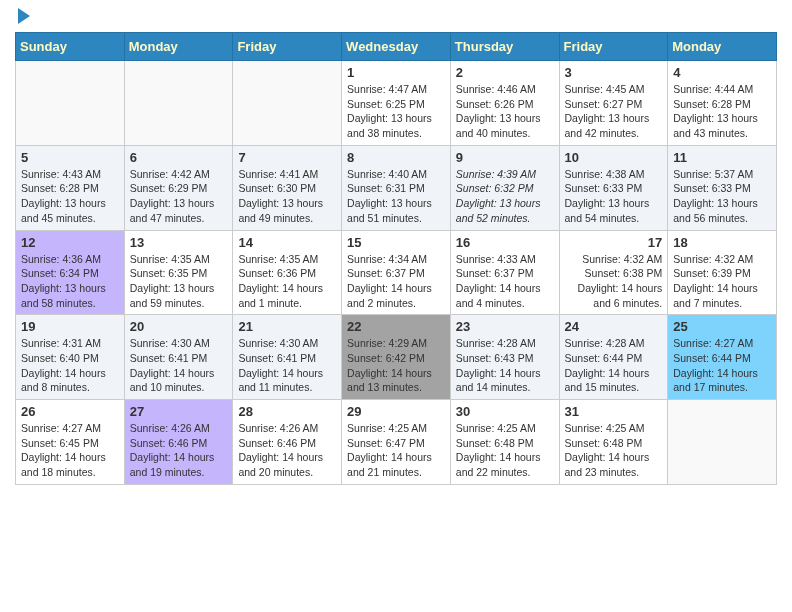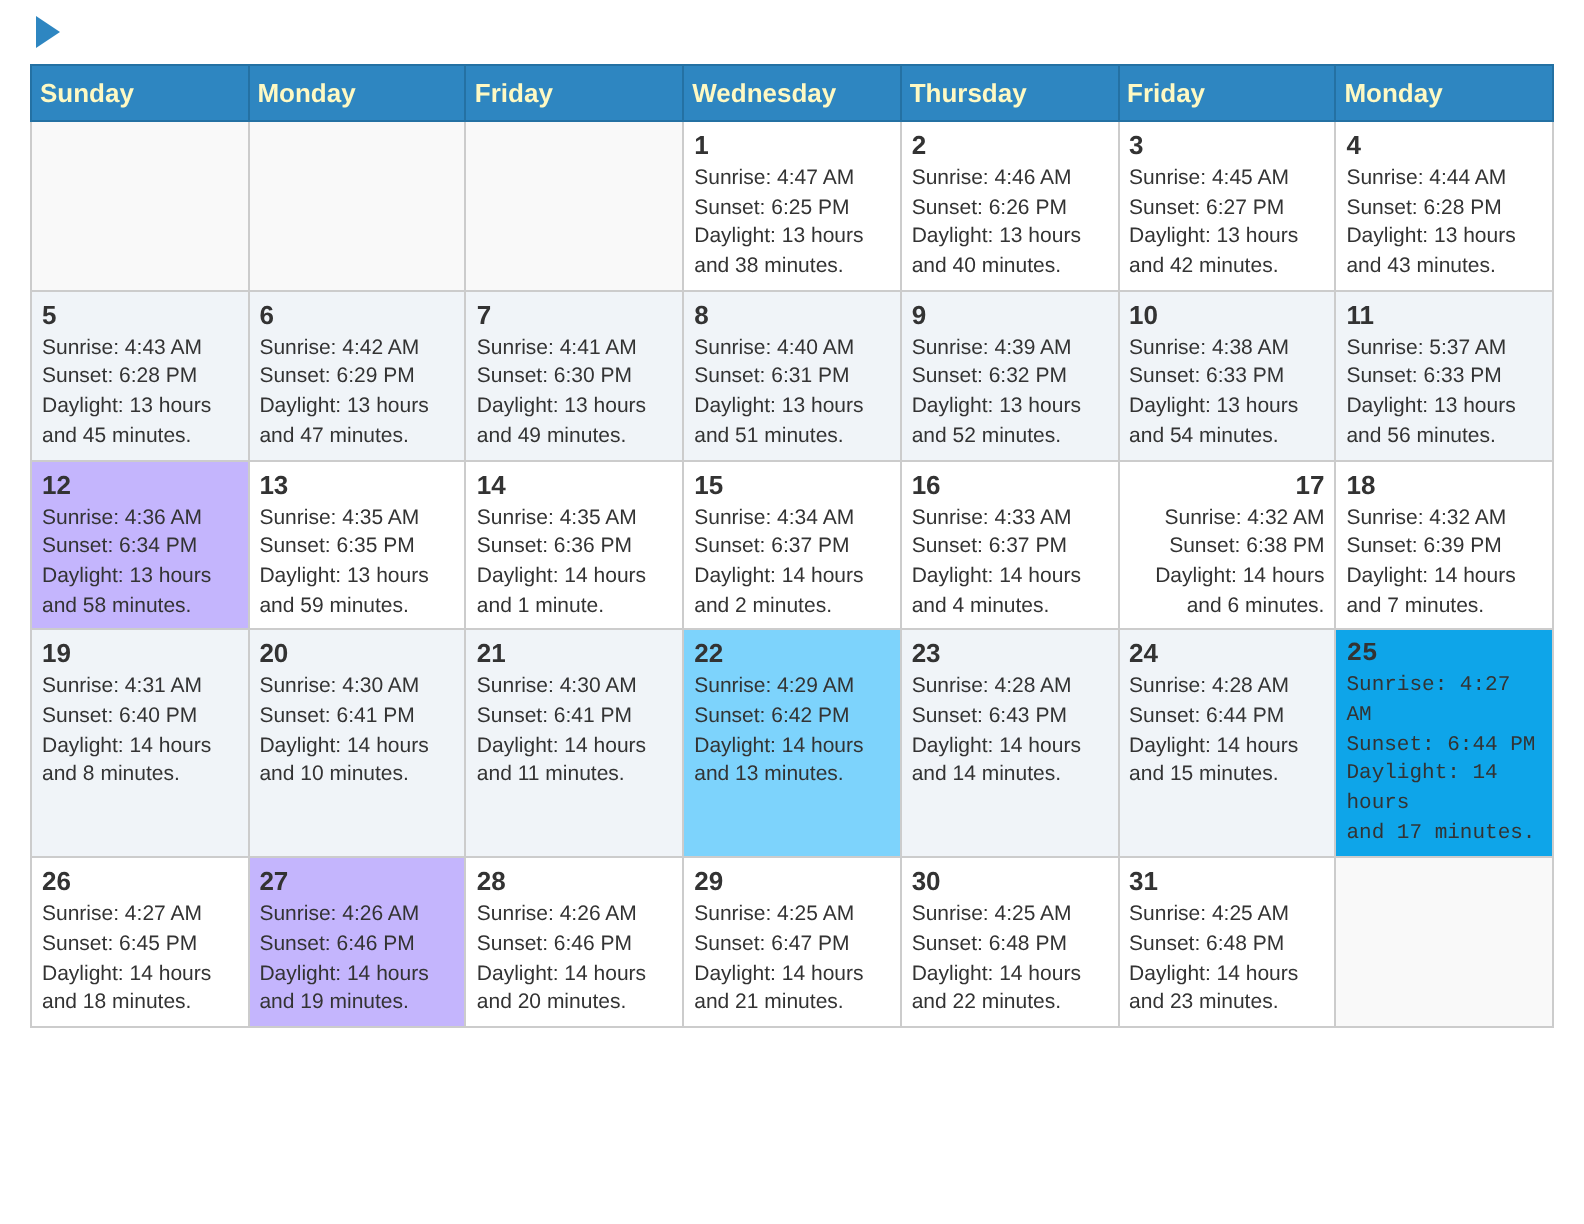--- a/index.html
+++ b/index.html
@@ -188,21 +188,21 @@
         </td>
         <td style="background: rgb(240, 244, 248);">
           <span class="day-num">8</span>
           <div class="day-info" style="white-space: pre-line;">Sunrise: 4:40 AM
 Sunset: 6:31 PM
 Daylight: 13 hours
 and 51 minutes.</div>
         </td>
         <td style="background: rgb(240, 244, 248);">
           <span class="day-num">9</span>
-          <div class="day-info" style="white-space: pre-line;">Sunrise: 4:39 AM
+          <div class="day-info" style="white-space: pre-line; font-style: italic;">Sunrise: 4:39 AM
 Sunset: 6:32 PM
 Daylight: 13 hours
 and 52 minutes.</div>
         </td>
         <td style="background: rgb(240, 244, 248);">
           <span class="day-num">10</span>
           <div class="day-info" style="white-space: pre-line;">Sunrise: 4:38 AM
 Sunset: 6:33 PM
 Daylight: 13 hours
 and 54 minutes.</div>
@@ -281,42 +281,42 @@
 Daylight: 14 hours
 and 10 minutes.</div>
         </td>
         <td style="background: rgb(240, 244, 248);">
           <span class="day-num">21</span>
           <div class="day-info" style="white-space: pre-line;">Sunrise: 4:30 AM
 Sunset: 6:41 PM
 Daylight: 14 hours
 and 11 minutes.</div>
         </td>
-        <td style="background: #7dd3fc;">
+        <td style="background: #a3a3a3;">
           <span class="day-num">22</span>
           <div class="day-info" style="white-space: pre-line;">Sunrise: 4:29 AM
 Sunset: 6:42 PM
 Daylight: 14 hours
 and 13 minutes.</div>
         </td>
         <td style="background: rgb(240, 244, 248);">
           <span class="day-num">23</span>
           <div class="day-info" style="white-space: pre-line;">Sunrise: 4:28 AM
 Sunset: 6:43 PM
 Daylight: 14 hours
 and 14 minutes.</div>
         </td>
         <td style="background: rgb(240, 244, 248);">
           <span class="day-num">24</span>
           <div class="day-info" style="white-space: pre-line;">Sunrise: 4:28 AM
 Sunset: 6:44 PM
 Daylight: 14 hours
 and 15 minutes.</div>
         </td>
-        <td style="background: #0ea5e9; font-family: Liberation Mono, monospace;">
+        <td style="background: #7dd3fc;">
           <span class="day-num">25</span>
           <div class="day-info" style="white-space: pre-line;">Sunrise: 4:27 AM
 Sunset: 6:44 PM
 Daylight: 14 hours
 and 17 minutes.</div>
         </td>
       </tr>
       <tr>
         <td style="background: rgb(255, 255, 255);">
           <span class="day-num">26</span>

